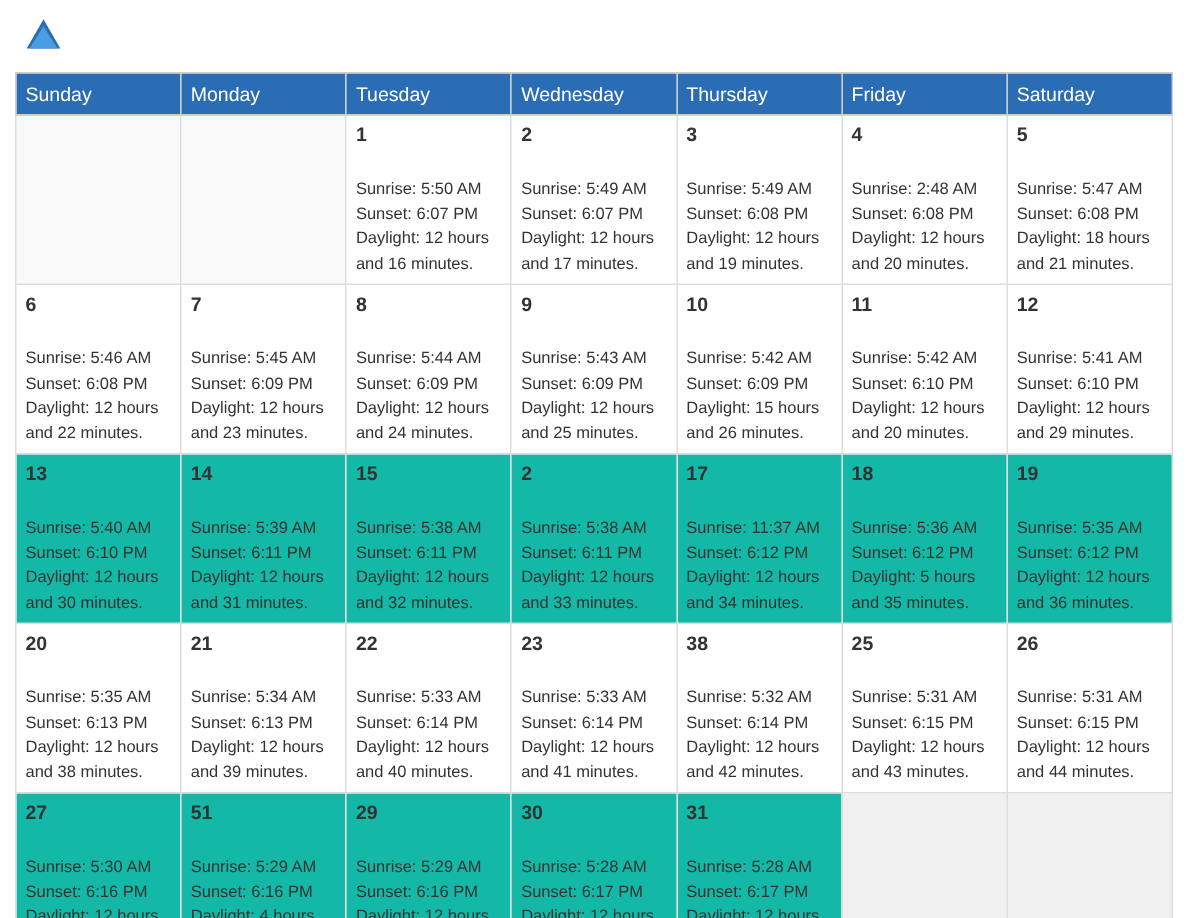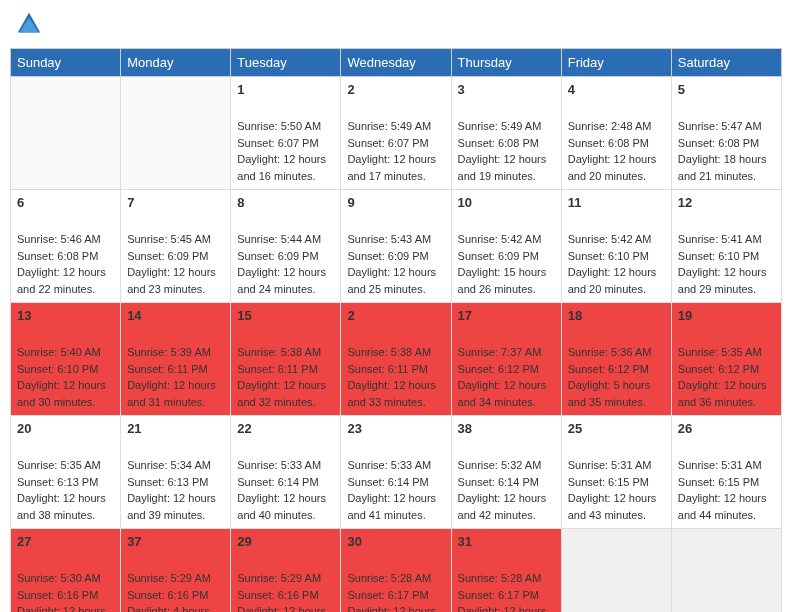--- a/index.html
+++ b/index.html
@@ -87,21 +87,21 @@
       display: block;
       margin-bottom: 2px;
     }
     .day-info {
       line-height: 1.5;
       font-size: 11px;
       color: #333;
       margin-top: 21px;
     }
     .row-shaded td {
-      background-color: #ef4444;
+      background-color: #14b8a6;
     }
     .row-shaded td.empty {
       background-color: #f0f0f0;
     }
   </style>
 </head>
 <body>
 
 <div class="header">
   <div class="logo">
@@ -264,21 +264,21 @@
         <span class="day-number">2</span>
         <div class="day-info">
           <span>Sunrise: 5:38 AM</span><br>
           <span>Sunset: 6:11 PM</span><br>
           <span>Daylight: 12 hours and 33 minutes.</span>
         </div>
       </td>
         <td>
         <span class="day-number">17</span>
         <div class="day-info">
-          <span>Sunrise: 7:37 AM</span><br>
+          <span>Sunrise: 11:37 AM</span><br>
           <span>Sunset: 6:12 PM</span><br>
           <span>Daylight: 12 hours and 34 minutes.</span>
         </div>
       </td>
         <td>
         <span class="day-number">18</span>
         <div class="day-info">
           <span>Sunrise: 5:36 AM</span><br>
           <span>Sunset: 6:12 PM</span><br>
           <span>Daylight: 5 hours and 35 minutes.</span>
@@ -354,21 +354,21 @@
       <tr class="row-shaded">
         <td>
         <span class="day-number">27</span>
         <div class="day-info">
           <span>Sunrise: 5:30 AM</span><br>
           <span>Sunset: 6:16 PM</span><br>
           <span>Daylight: 12 hours and 45 minutes.</span>
         </div>
       </td>
         <td>
-        <span class="day-number">37</span>
+        <span class="day-number">51</span>
         <div class="day-info">
           <span>Sunrise: 5:29 AM</span><br>
           <span>Sunset: 6:16 PM</span><br>
           <span>Daylight: 4 hours and 46 minutes.</span>
         </div>
       </td>
         <td>
         <span class="day-number">29</span>
         <div class="day-info">
           <span>Sunrise: 5:29 AM</span><br>

